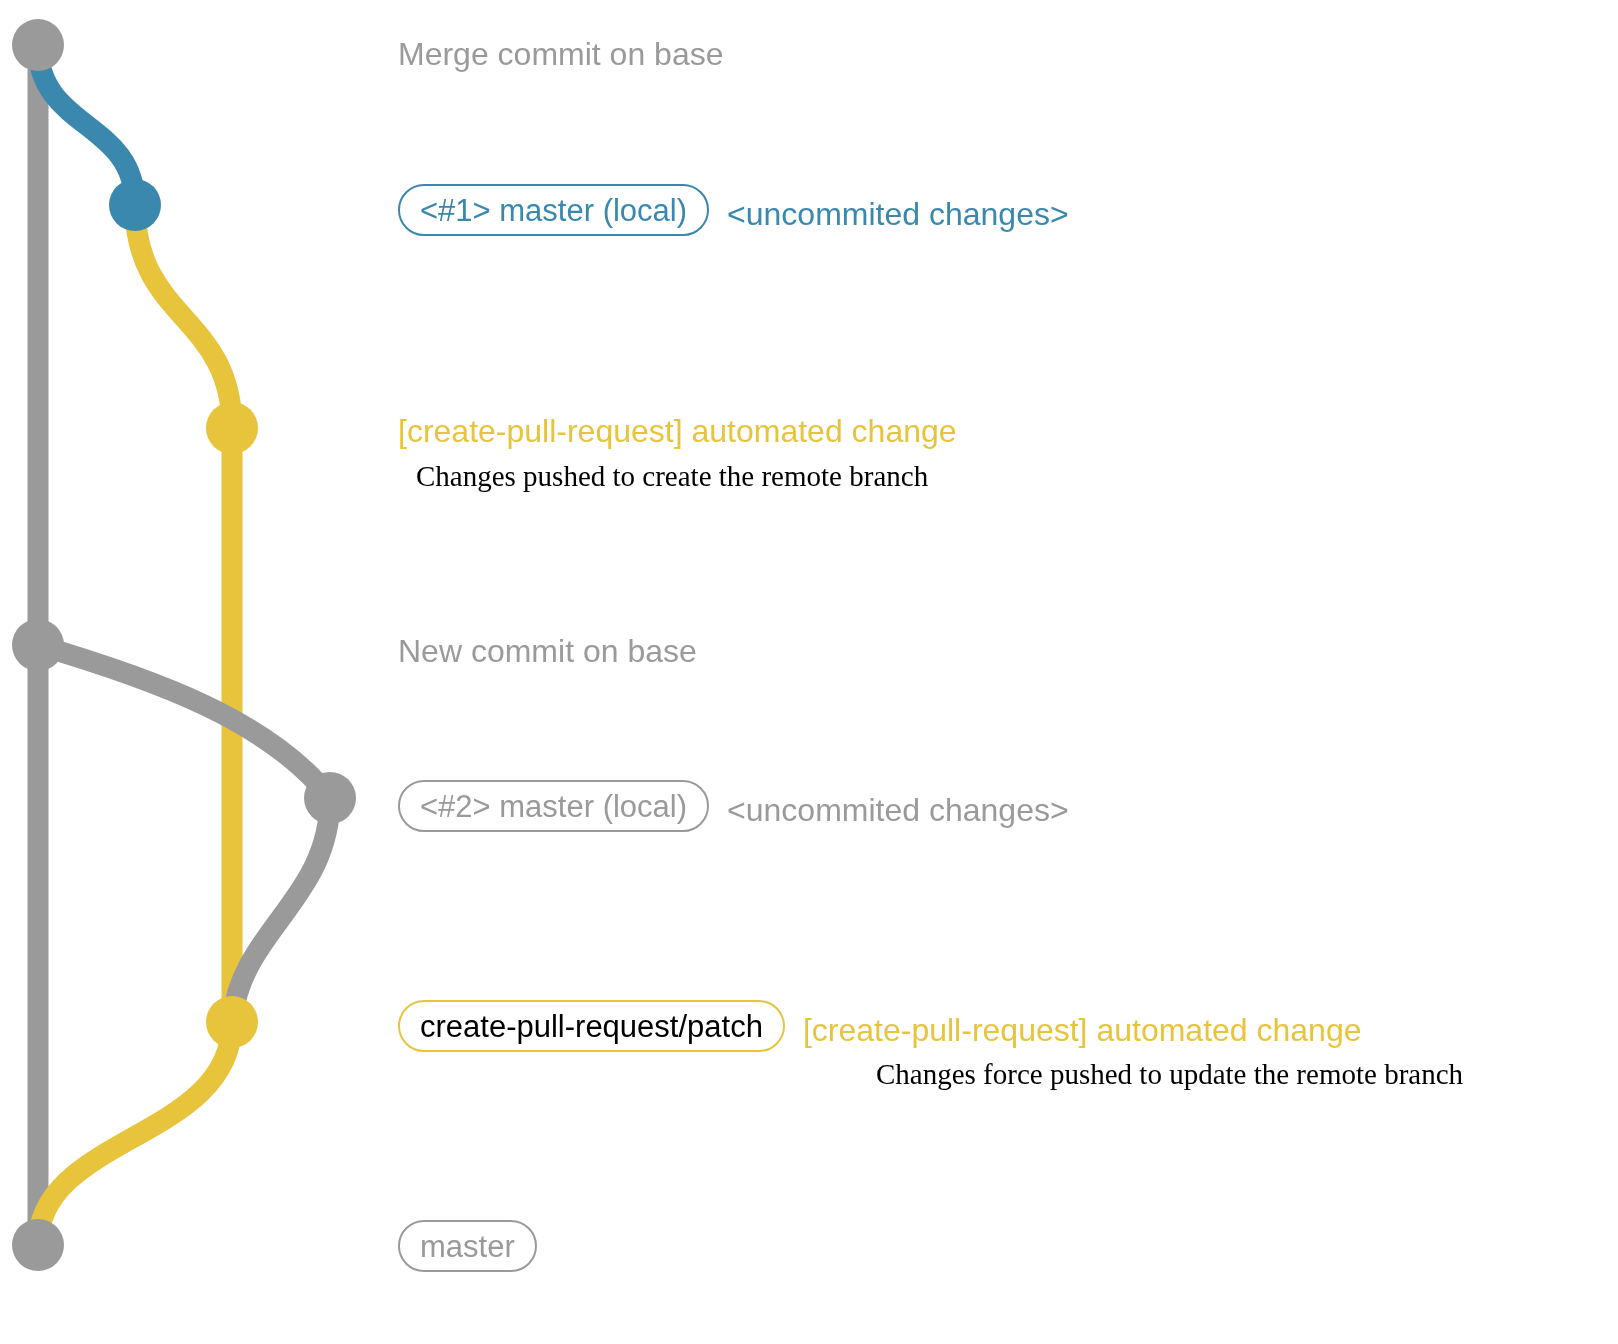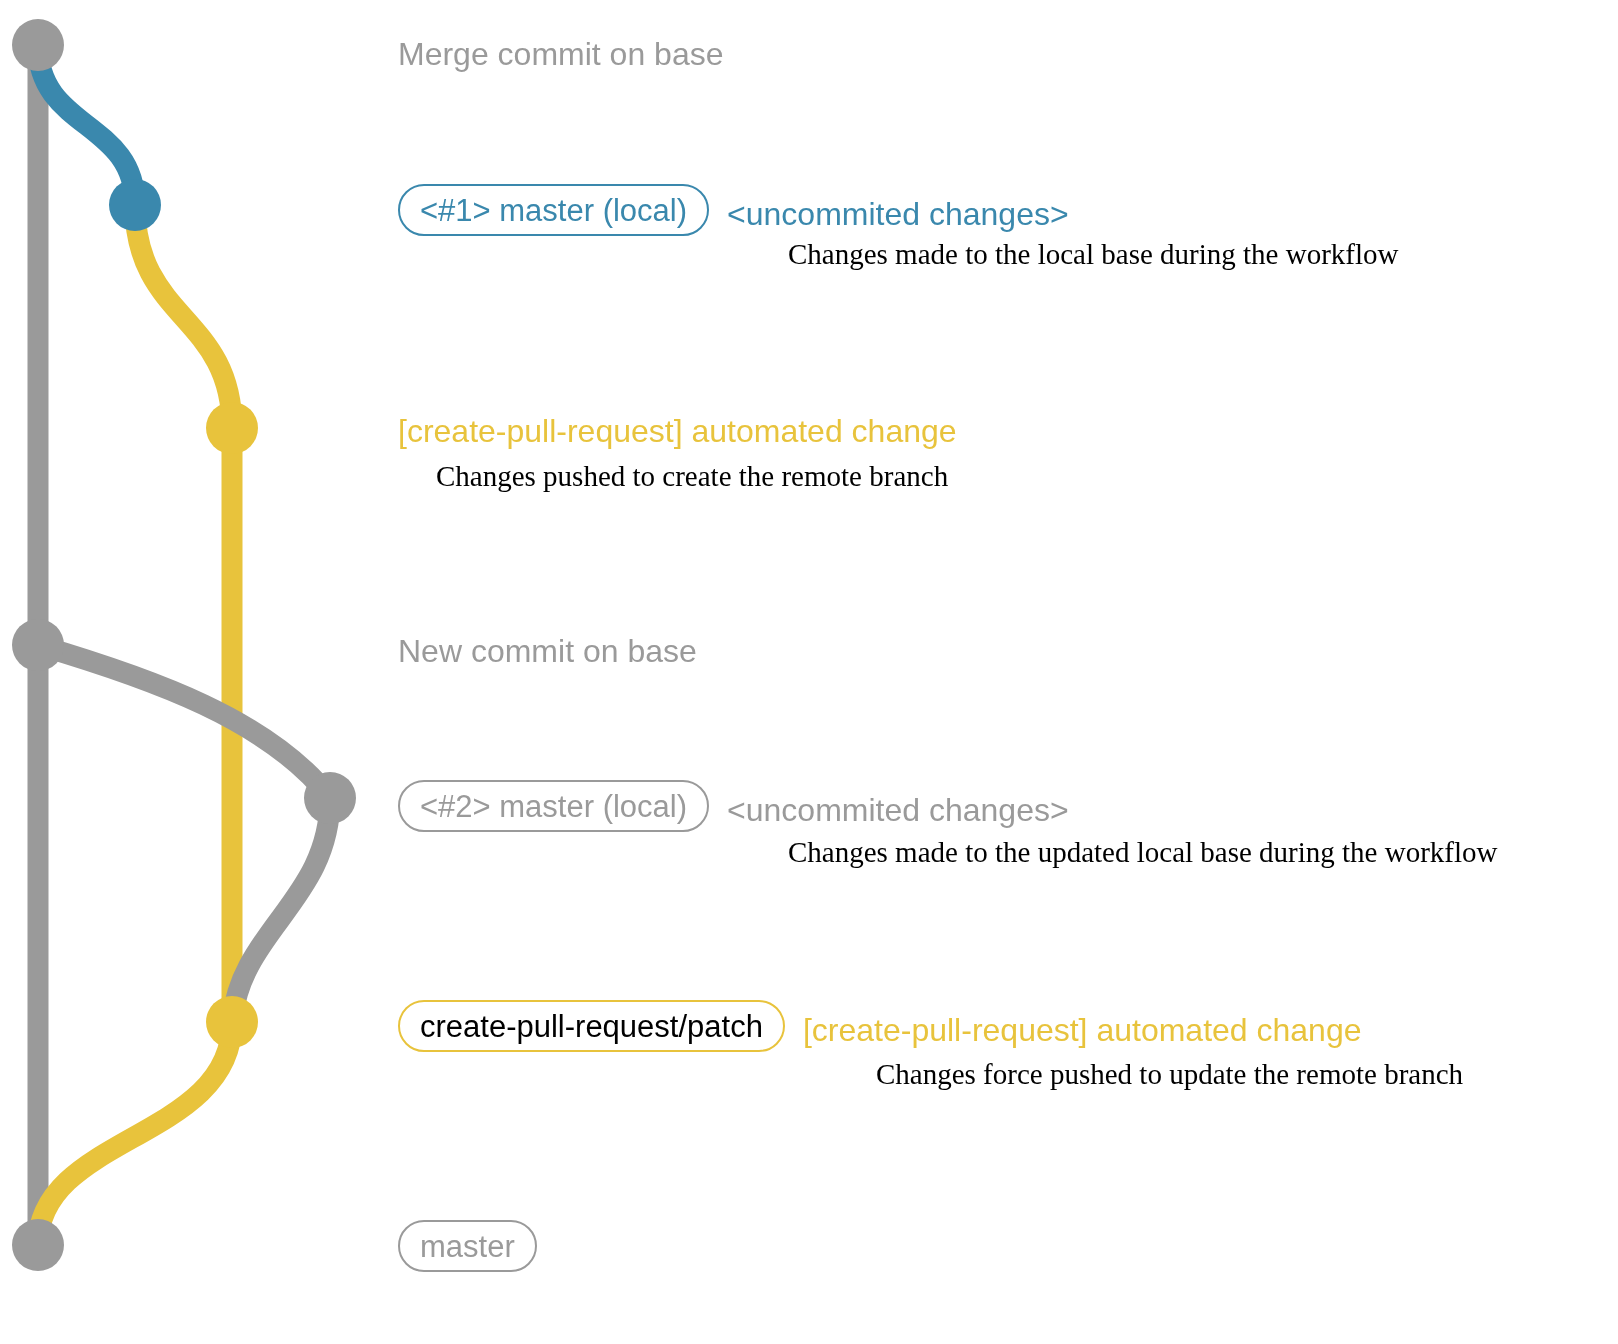--- a/index.html
+++ b/index.html
@@ -107,32 +107,30 @@
     <circle cx="232" cy="1022" r="26" fill="#e8c33c"></circle>
     <circle cx="38" cy="1245" r="26" fill="#9a9a9a"></circle>
   </svg>
 
   <div class="plain" style="left:398px; top:38px;">Merge commit on base</div>
 
   <div class="row" style="left:398px; top:184px;align-items:center;">
     <span class="pill blue">&lt;#1&gt; master (local)</span>
     <span class="subject blue">&lt;uncommited changes&gt;</span>
   </div>
-  <div class="caption" style="left:788px; top:240px;">Changes made to the local base during the workflow</div>
 
   <div class="plain yellow" style="left:398px; top:415px;">[create-pull-request] automated change</div>
-  <div class="caption" style="left:416px; top:462px;margin-left:20px;">Changes pushed to create the remote branch</div>
+  <div class="caption" style="left:416px; top:462px;">Changes pushed to create the remote branch</div>
 
   <div class="plain" style="left:398px; top:635px;text-align:center;">New commit on base</div>
 
   <div class="row" style="left:398px; top:780px;">
     <span class="pill gray">&lt;#2&gt; master (local)</span>
     <span class="subject gray">&lt;uncommited changes&gt;</span>
   </div>
-  <div class="caption" style="left:788px; top:838px;">Changes made to the updated local base during the workflow</div>
 
   <div class="row" style="left:398px; top:1000px;">
     <span class="pill yellow">create-pull-request/patch</span>
     <span class="subject yellow">[create-pull-request] automated change</span>
   </div>
   <div class="caption" style="left:876px; top:1060px;">Changes force pushed to update the remote branch</div>
 
   <div class="row" style="left:398px; top:1220px;">
     <span class="pill gray">master</span>
   </div>

